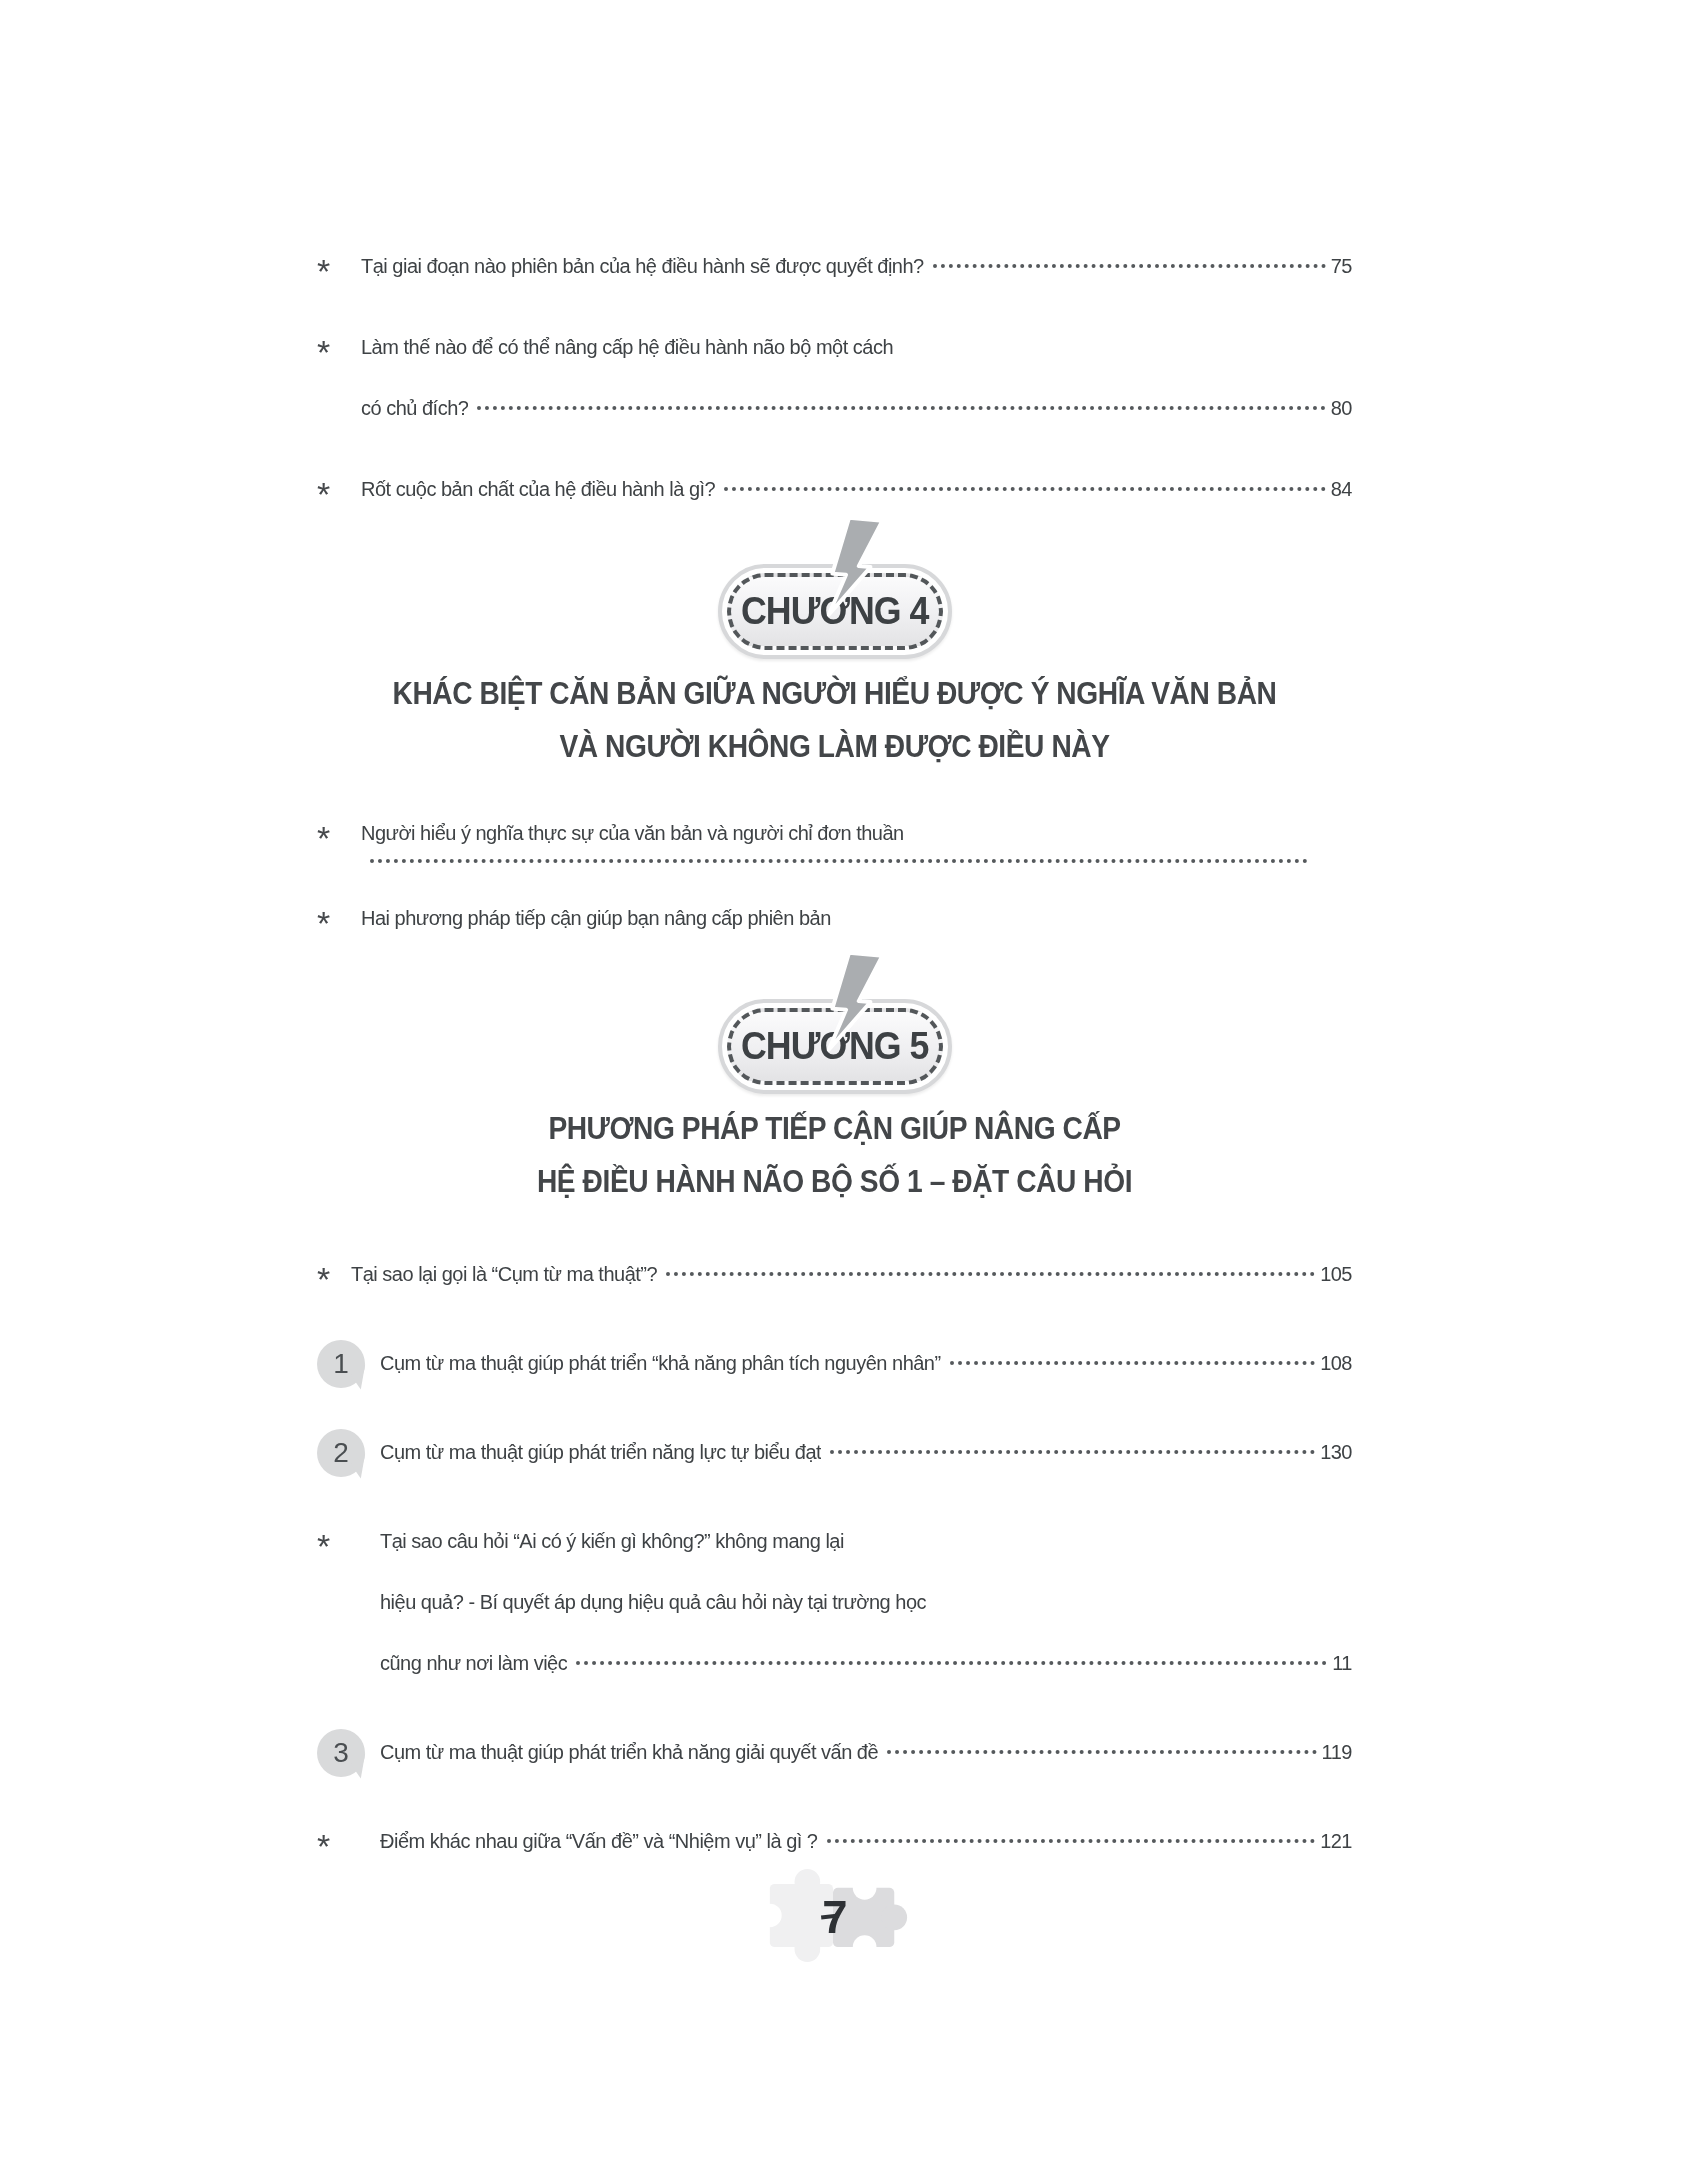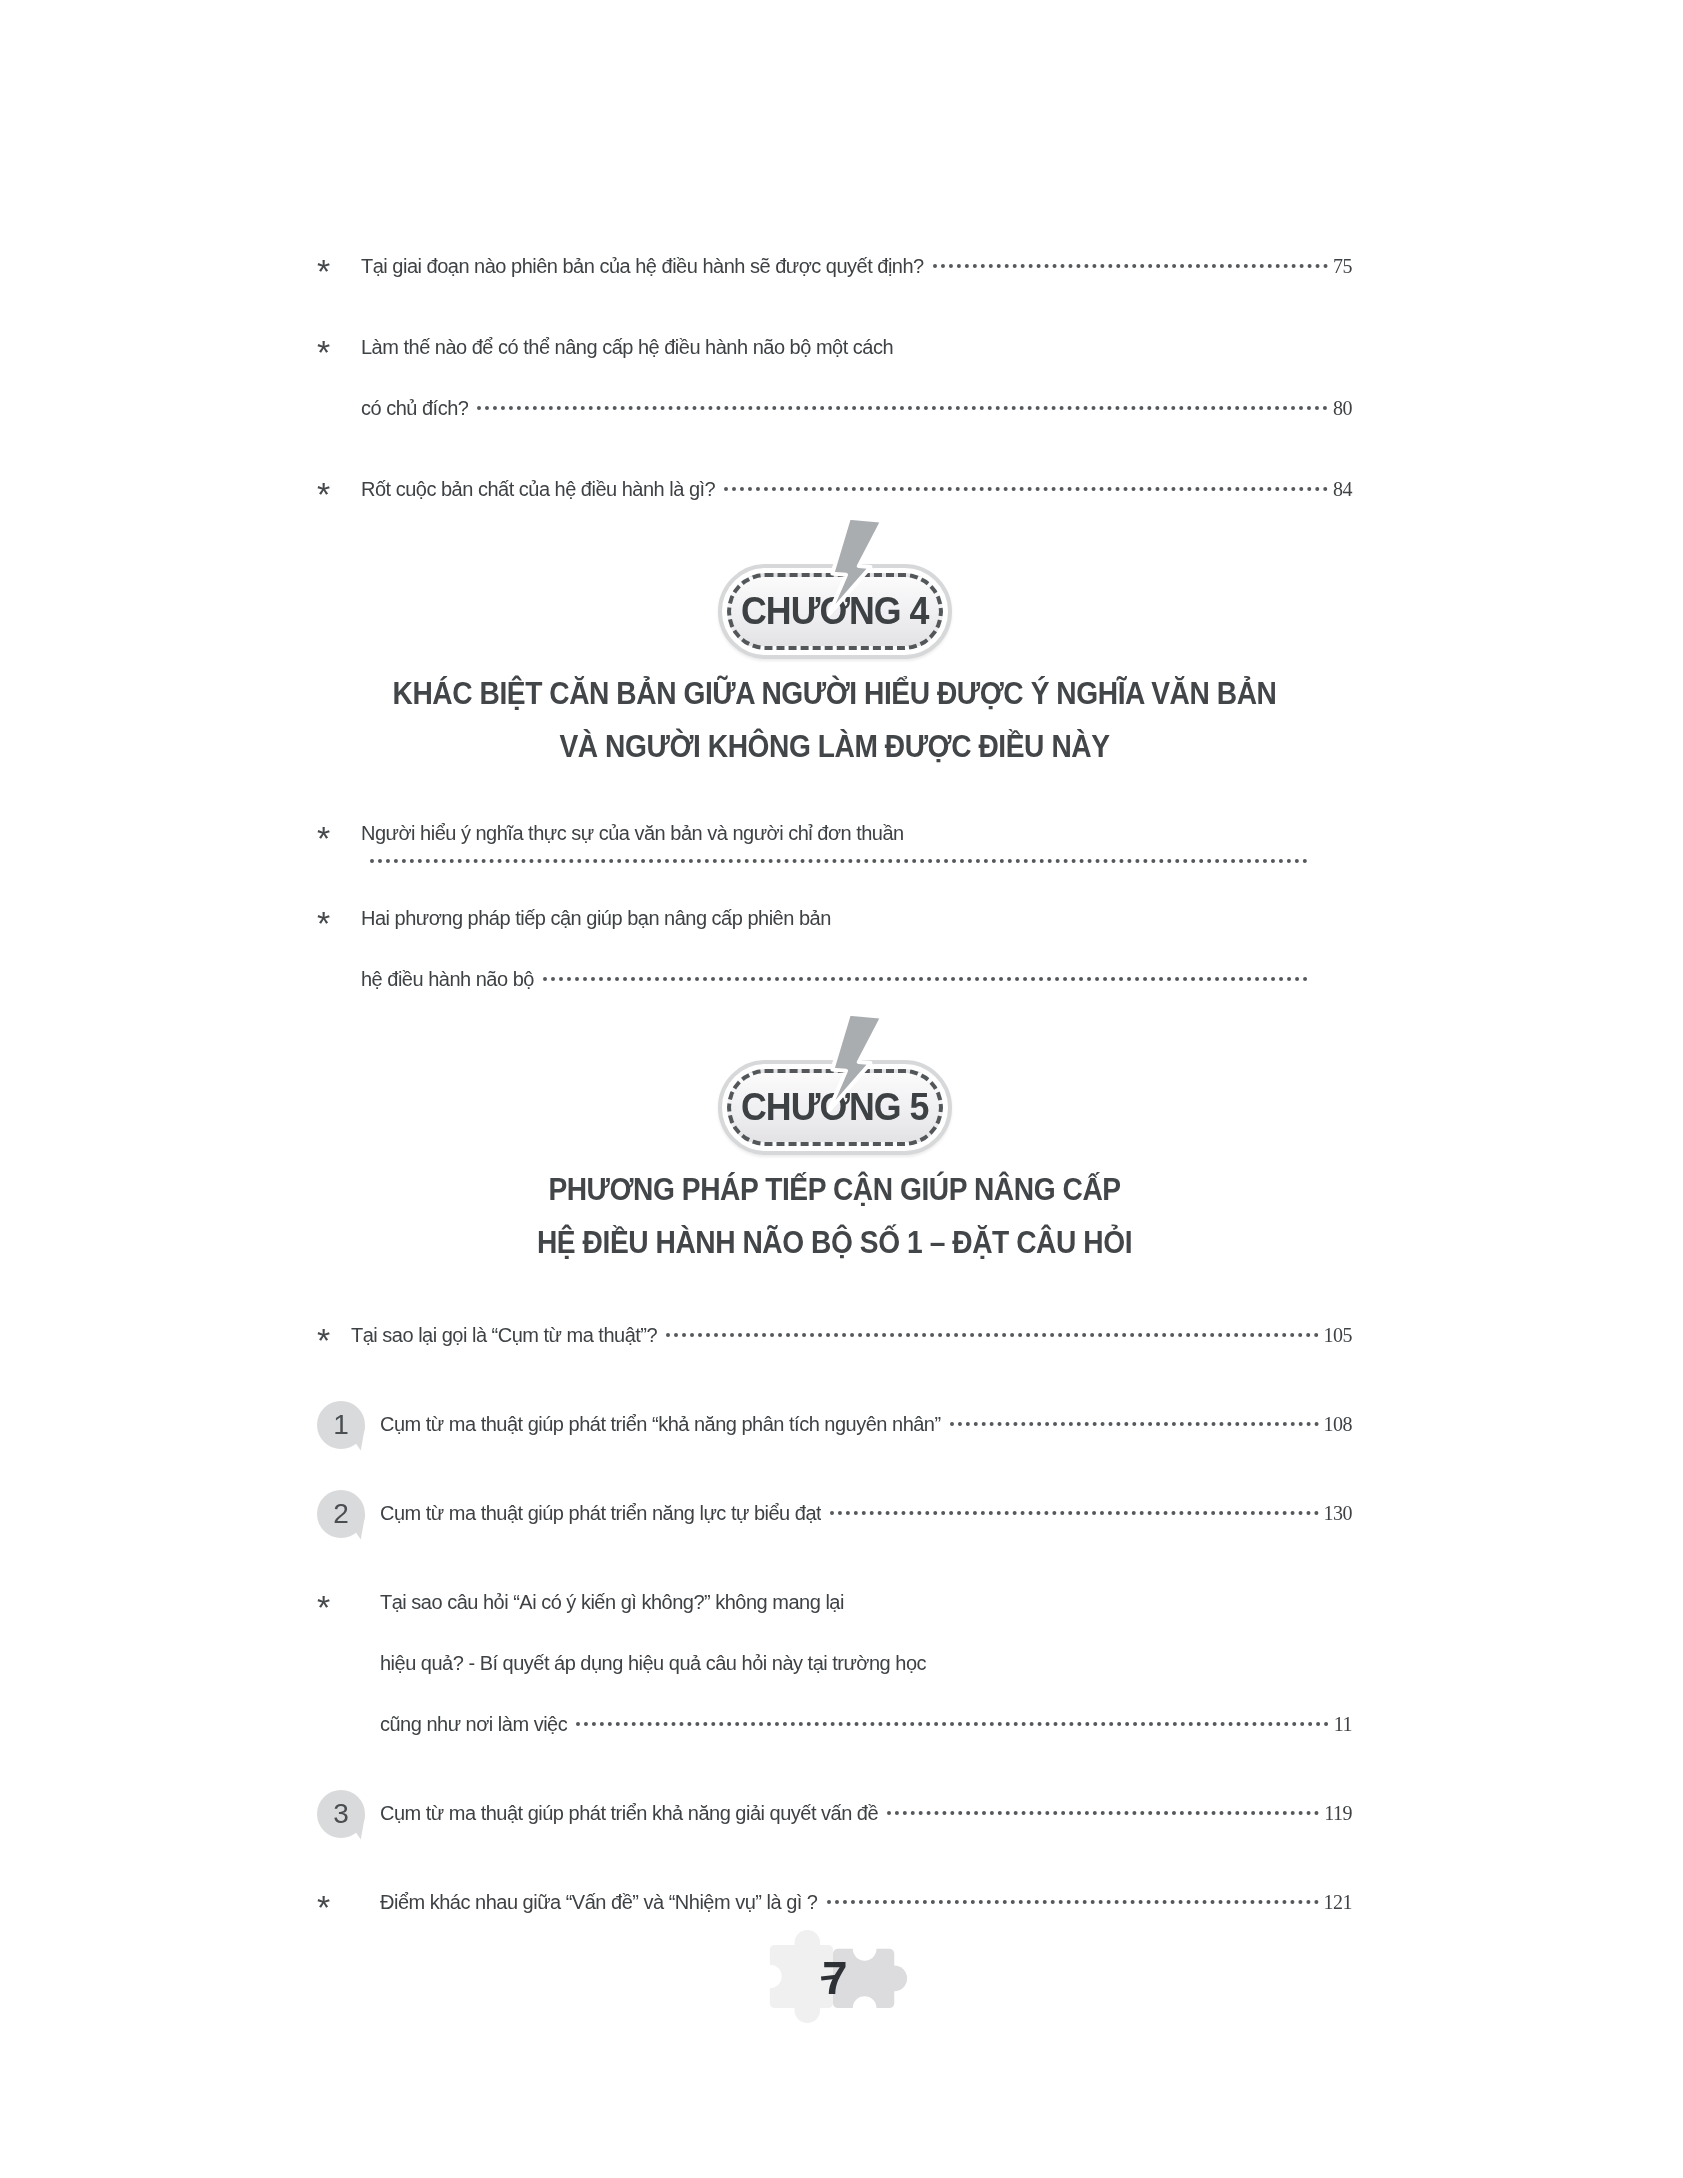--- a/index.html
+++ b/index.html
@@ -40,21 +40,21 @@
   .txt { flex: 0 1 auto; overflow: hidden; }
   .dots {
     flex: 1 1 30px;
     min-width: 0;
     border-bottom: 4px dotted #55595c;
     margin: 0 5px 0 9px;
     position: relative;
     top: -5px;
   }
   .dots.full { margin-right: 44px; }
-  .pg { flex: 0 0 auto; font-family: Liberation Serif, serif; }
+  .pg { flex: 0 0 auto; }
 
   .bullet {
     display: inline-block;
     font-size: 34px;
     line-height: 61px;
     transform: translateY(5px);
     color: #46494c;
   }
 
   
@@ -222,25 +222,20 @@
           </div>
         </div>
       </div>
 
       <div class="entry">
         <div class="bcol"><span class="bullet">*</span></div>
         <div class="ebody">
           <div class="line">
             <span class="txt">Hai phương pháp tiếp cận giúp bạn nâng cấp phiên bản</span>
           </div>
-          <div class="line">
-            <span class="txt">hệ điều hành não bộ</span>
-            <span class="dots full"></span>
-            <span class="pg"></span>
-          </div>
         </div>
       </div>
     </div>
 
     <div class="chapter ch5">
       <div class="badge-area">
         <svg class="bolt" width="63" height="103" viewBox="0 0 64 104">
           <polygon points="24,2 58,2 38,50 50,50 12,102 26,60 12,60" fill="#aaadb0" stroke="#ffffff" stroke-width="4" stroke-linejoin="round"></polygon>
         </svg>
         <div class="pill-outer">

